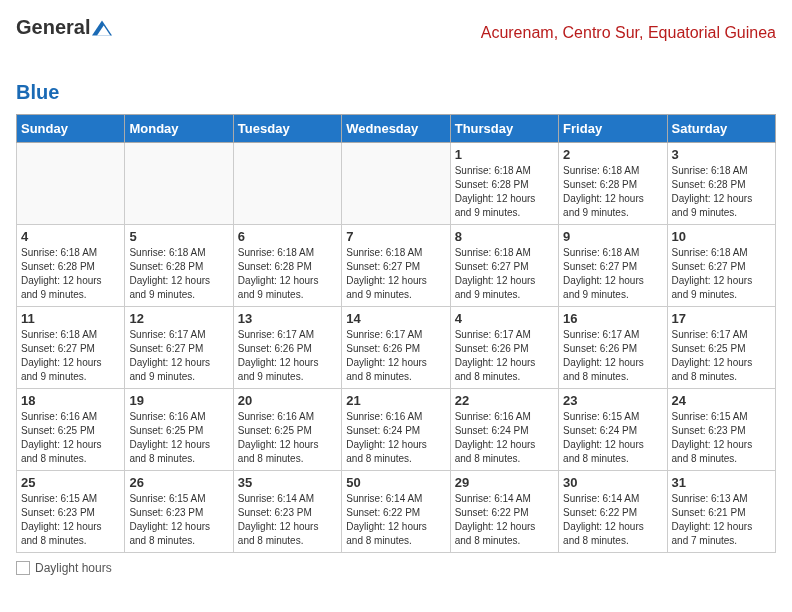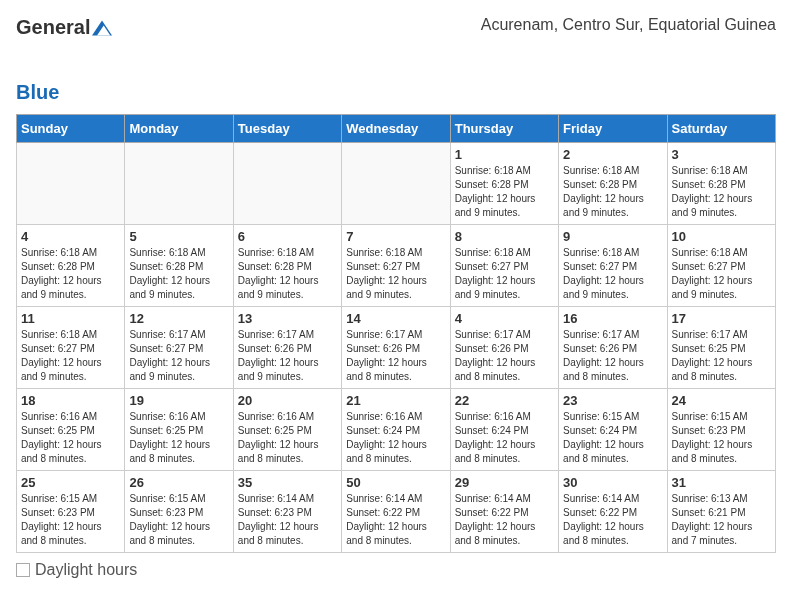--- a/index.html
+++ b/index.html
@@ -39,21 +39,22 @@
     .title-block {
       text-align: right;
     }
     .main-title {
       font-size: 36px;
       font-weight: bold;
       color: #333;
     }
     .subtitle {
       font-size: 16px;
-      color: #404040;
+      color: #b91c1c;
+      margin-top: 8px;
     }
     .calendar {
       width: 100%;
       border-collapse: collapse;
       font-size: 10.5px;
     }
     .calendar thead th {
       background-color: #2176c7;
       color: #ffffff;
       padding: 6px 4px;
@@ -81,21 +82,21 @@
       color: #333;
       line-height: 1.4;
     }
     .empty-cell {
       background: #f9f9f9;
     }
     .legend {
       display: flex;
       align-items: center;
       margin-top: 8px;
-      font-size: 16px;
+      font-size: 12px;
       color: #555;
     }
     .legend-box {
       width: 14px;
       height: 14px;
       background: #fff;
       border: 1px solid #aaa;
       margin-right: 5px;
     }
   </style>

